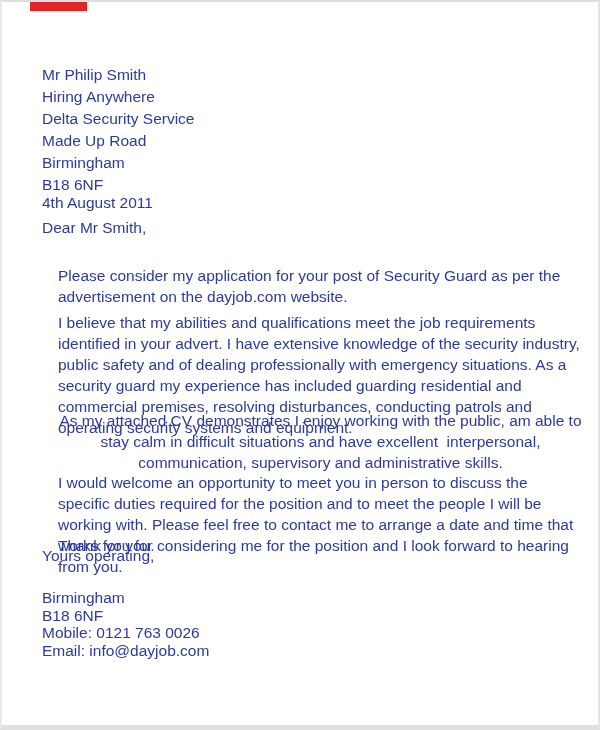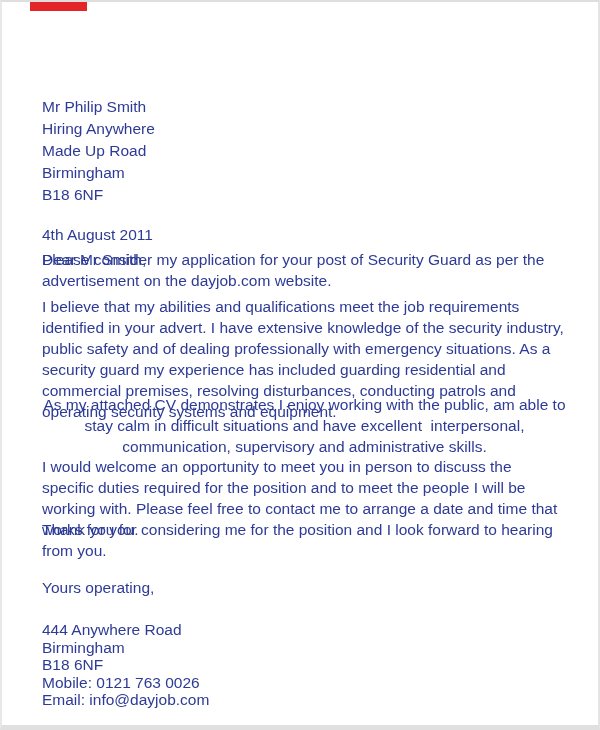--- a/index.html
+++ b/index.html
@@ -32,63 +32,62 @@
     height: 9px;
     background: #e32528;
   }
   .blk {
     position: absolute;
     left: 42px;
     width: 525px;
     color: #2d3b96;
     font-size: 15.5px;
     letter-spacing: 0px;
-    margin-top: 32px;
   }
   .addr { top: 64px; line-height: 22px; }
   .date-line { top: 194px; line-height: 18px; }
   .salutation { top: 217px; line-height: 21px; }
   .para {
-    margin: 0;
+    margin: 16px;
     line-height: 21px;
     white-space: pre-wrap;
   }
   .p1 { top: 249px; }
   .p2 { top: 296px; }
   .p3 { top: 394px; text-align: center; }
   .p4 { top: 456px; }
   .p5 { top: 519px; }
   .closing { top: 545px; line-height: 21px; }
   .sig { top: 589px; line-height: 17.5px; }
 </style>
 </head>
 <body>
 
 <div class="frame"></div>
 <div class="red-banner"></div>
 
 <div class="blk addr">
   <div>Mr Philip Smith</div>
   <div>Hiring Anywhere</div>
+  <div>Delta Security Service</div>
   <div>Made Up Road</div>
   <div>Birmingham</div>
   <div>B18 6NF</div>
 </div>
 
 <div class="blk date-line">4th August 2011</div>
 
 <div class="blk salutation">Dear Mr Smith,</div>
 
 <p class="blk para p1">Please consider my application for your post of Security Guard as per the advertisement on the dayjob.com website.</p>
 <p class="blk para p2">I believe that my abilities and qualifications meet the job requirements identified in your advert. I have extensive knowledge of the security industry, public safety and of dealing professionally with emergency situations. As a security guard my experience has included guarding residential and commercial premises, resolving disturbances, conducting patrols and operating security systems and equipment.</p>
 <p class="blk para p3">As my attached CV demonstrates I enjoy working with the public, am able to stay calm in difficult situations and have excellent  interpersonal, communication, supervisory and administrative skills.</p>
 <p class="blk para p4">I would welcome an opportunity to meet you in person to discuss the specific duties required for the position and to meet the people I will be working with. Please feel free to contact me to arrange a date and time that works for you.</p>
 <p class="blk para p5">Thank you for considering me for the position and I look forward to hearing from you.</p>
 
 <div class="blk closing">Yours operating,</div>
 
 <div class="blk sig">
-  <div>444 Anywhere Road</div>
   <div>Birmingham</div>
   <div>B18 6NF</div>
   <div>Mobile: 0121 763 0026</div>
   <div>Email: info@dayjob.com</div>
 </div>
 
 </body></html>

